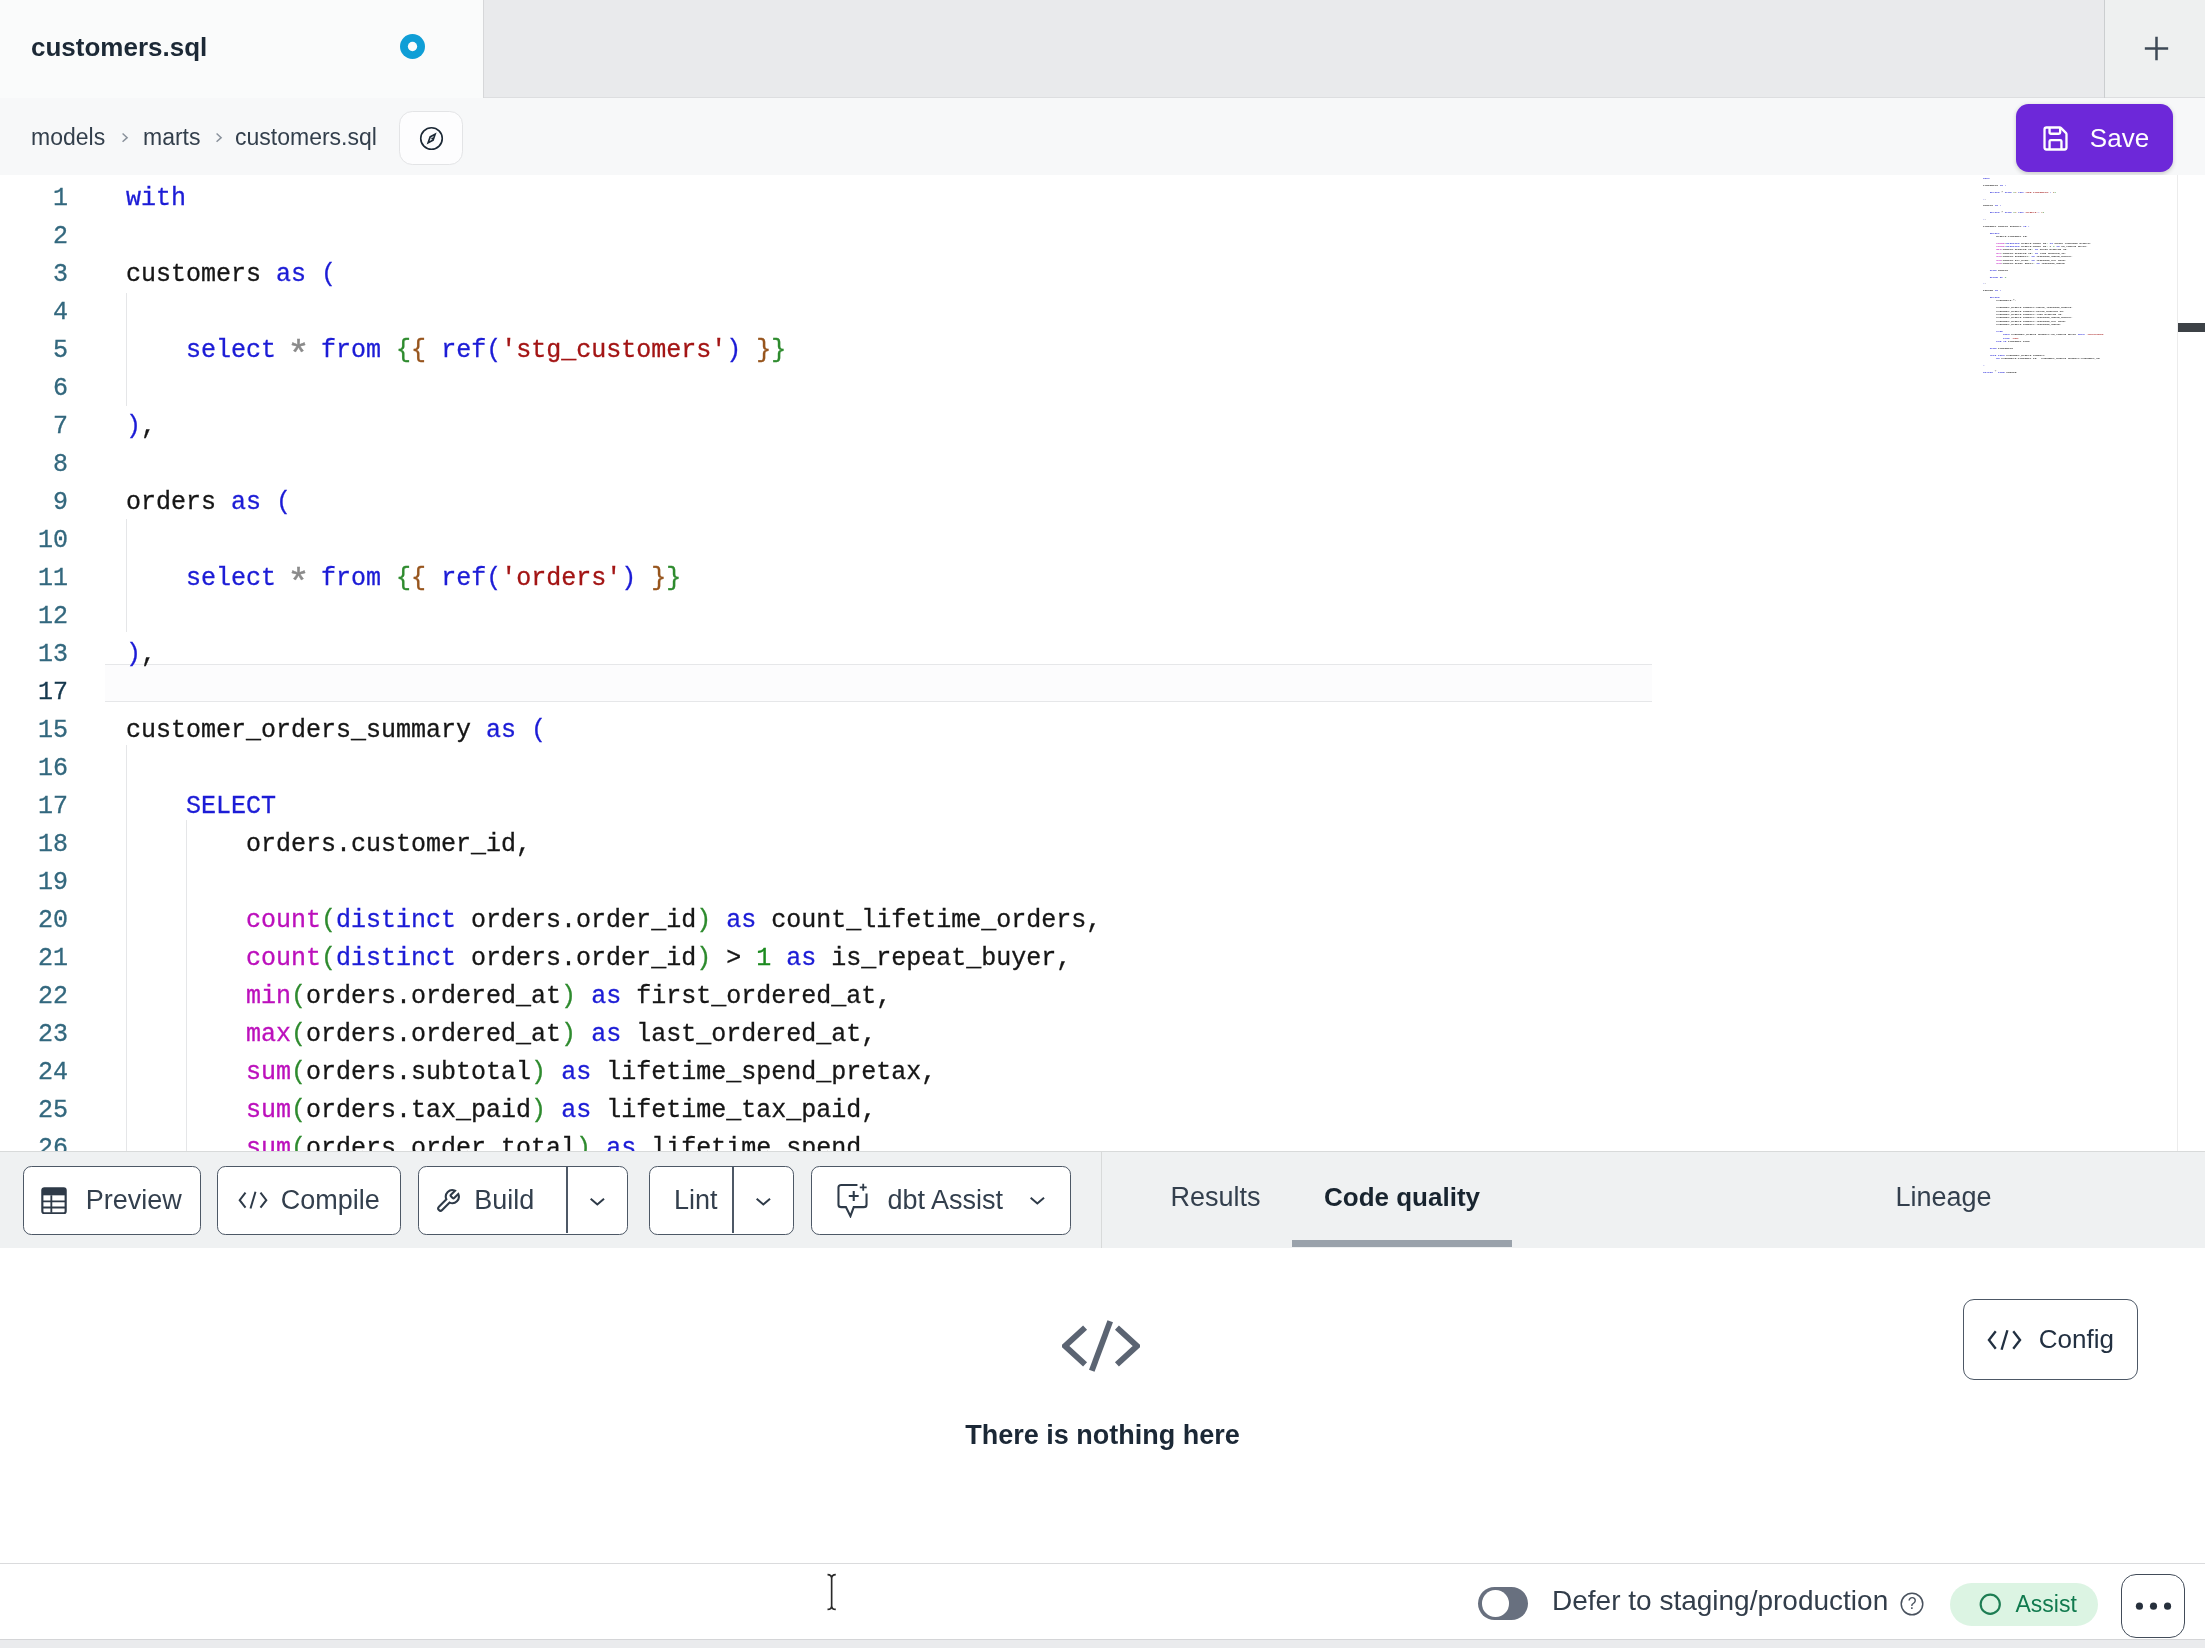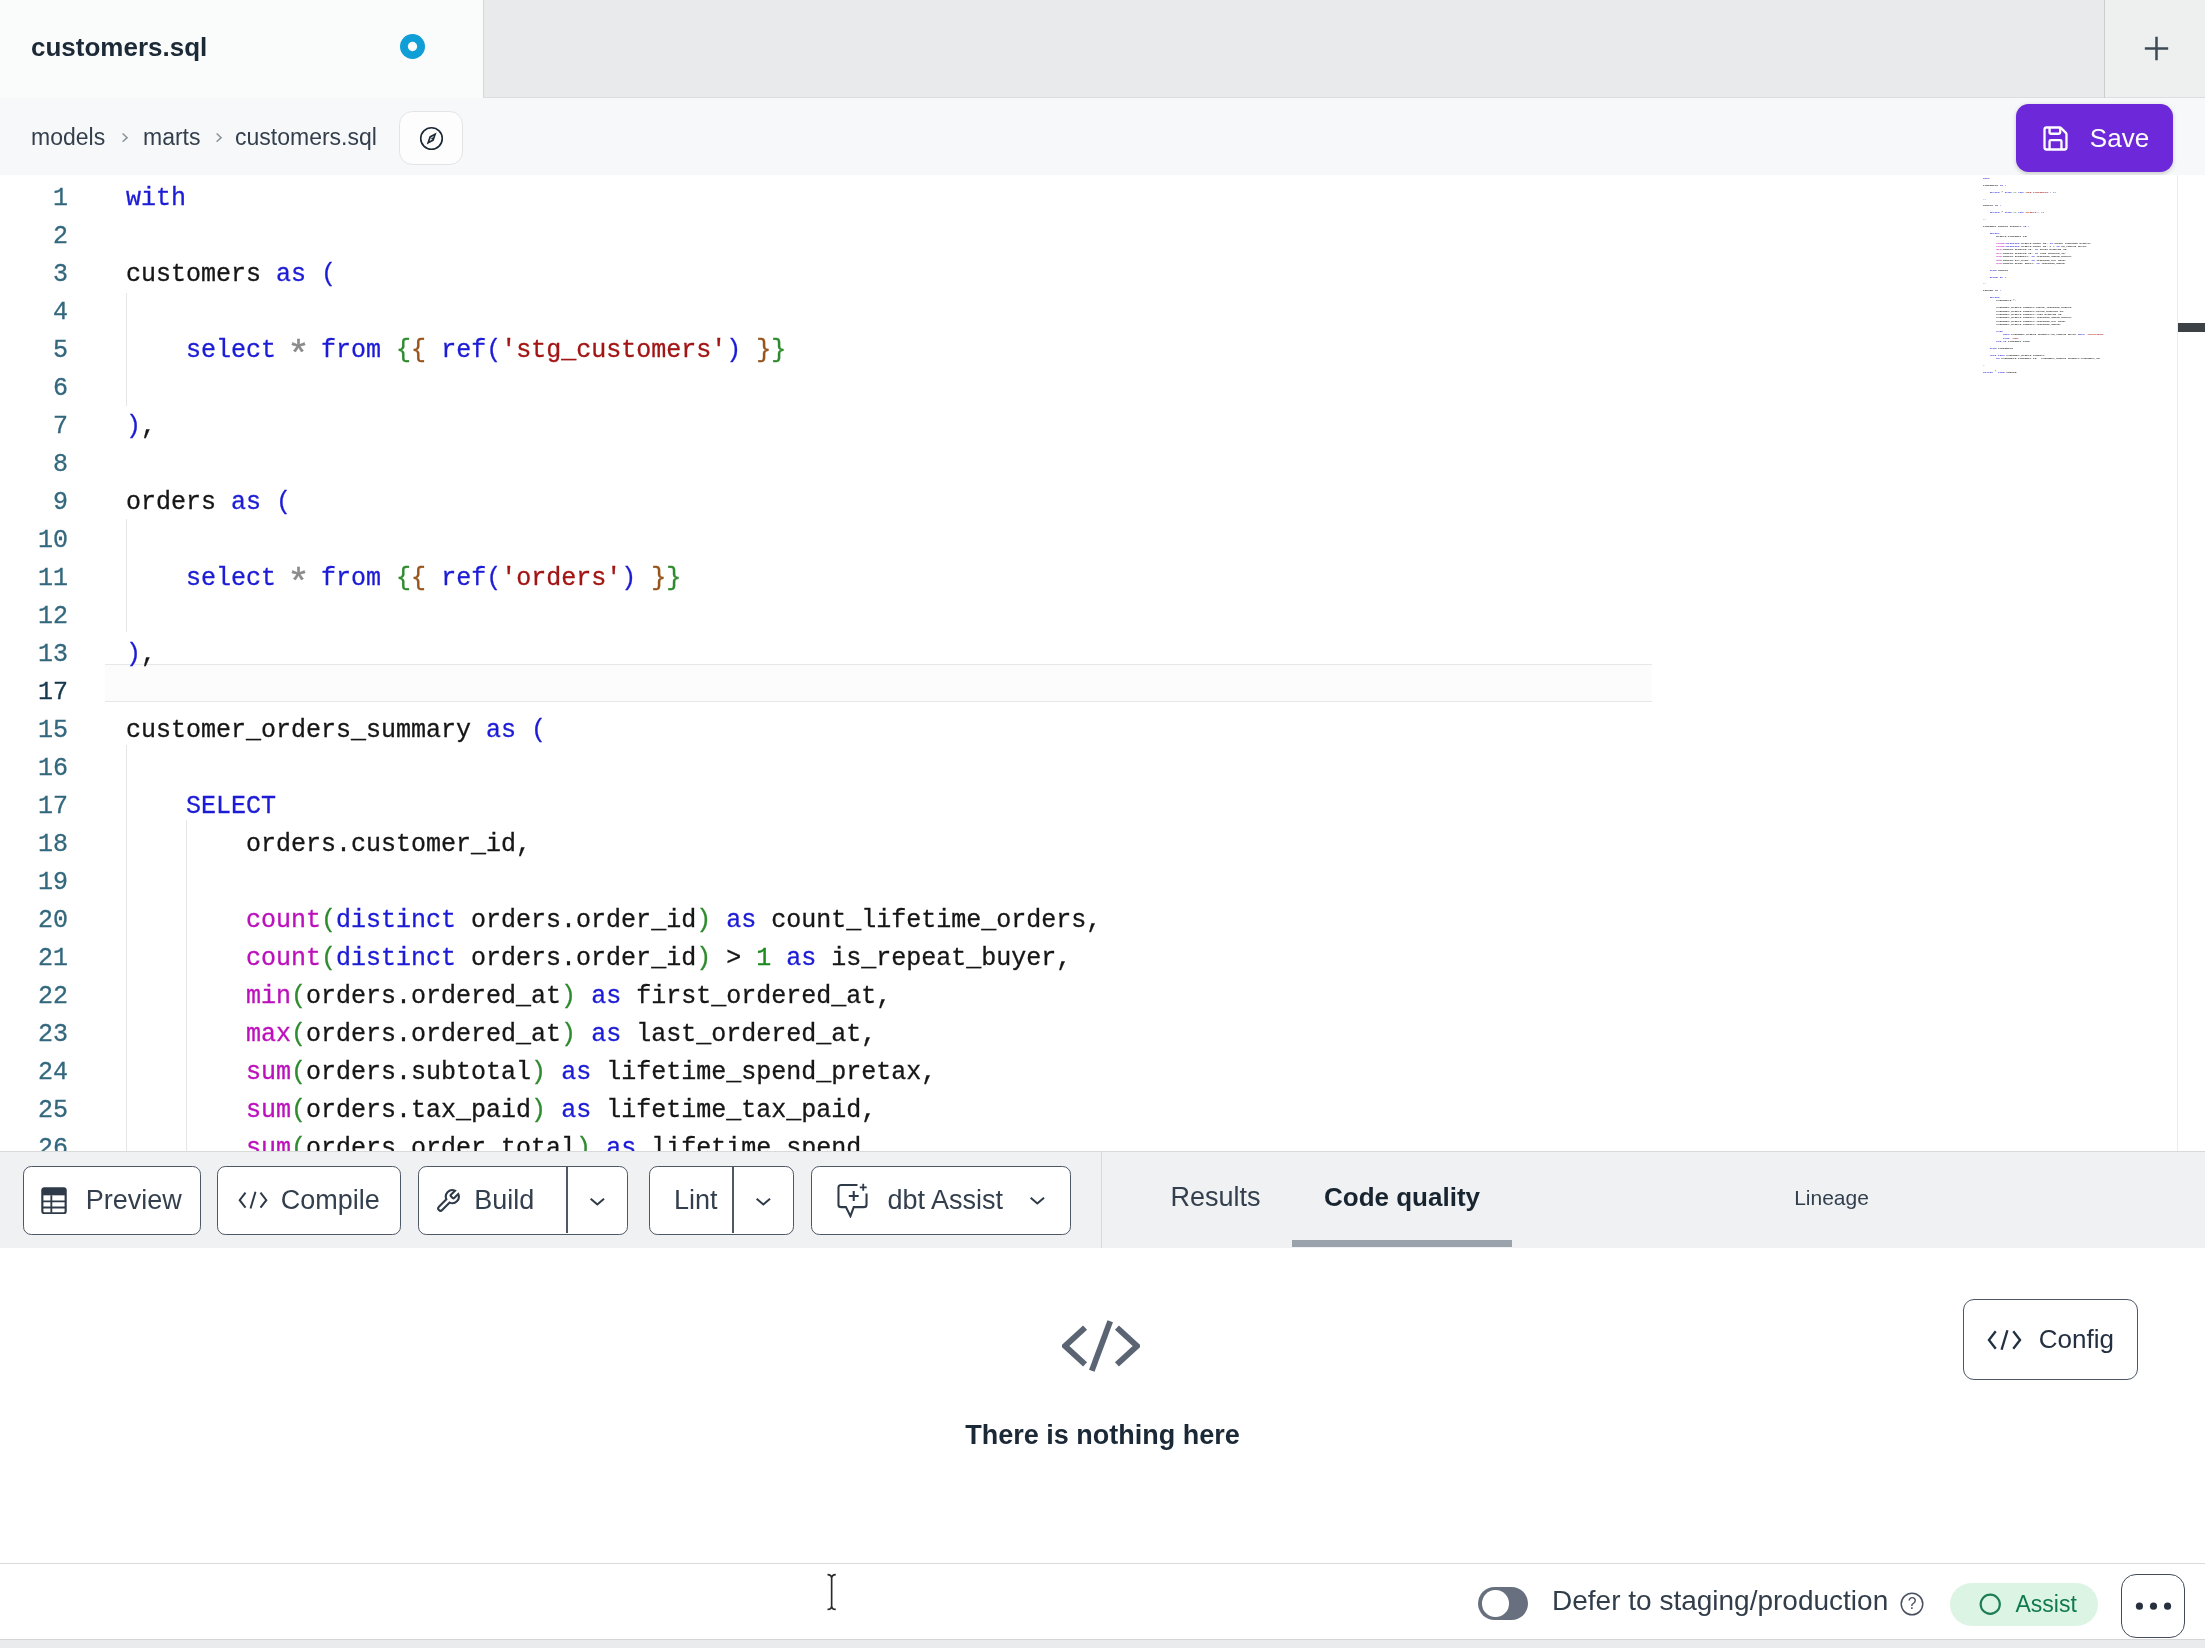--- a/index.html
+++ b/index.html
@@ -227,21 +227,21 @@
     <path d="M33 0.8V9.2M28.8 5H37.2" stroke-width="2.2"></path>
   </svg>
   <span>dbt Assist</span>
   <svg width="16.7" height="9.2" viewBox="0 0 20 11" fill="none" stroke="#2e3a48" stroke-width="2.4" style="margin-left:26px">
         <path d="M2 2L10 9L18 2"></path>
       </svg>
 </div>
 
 <div class="abs" style="left:1172px;top:1151px;width:87px;height:93px;display:flex;align-items:center;justify-content:center;font-size:27px;color:#333f4d">Results</div>
 <div class="abs" style="left:1325px;top:1151px;width:154px;height:93px;display:flex;align-items:center;justify-content:center;font-size:26px;font-weight:bold;color:#18242f;white-space:nowrap">Code quality</div>
-<div class="abs" style="left:1784px;top:1151px;width:95px;height:93px;display:flex;align-items:center;justify-content:center;font-size:21px;color:#333f4d">Lineage</div>
+<div class="abs" style="left:1896px;top:1151px;width:95px;height:93px;display:flex;align-items:center;justify-content:center;font-size:27px;color:#333f4d">Lineage</div>
 <div class="abs" style="left:1292px;top:1240px;width:220px;height:6.7px;background:#9aa2ab"></div>
 
 <svg class="abs" style="left:1062px;top:1320px" width="78" height="52" viewBox="0 0 93 62" fill="none" stroke="#5b6472" stroke-width="7">
   <path d="M27.5 9L3.5 31L27.5 53"></path>
       <path d="M65.5 9L89.5 31L65.5 53"></path>
       <path d="M57.5 1.5L35.5 60.5"></path>
 </svg>
 <div class="abs" style="left:0;top:1420px;width:2205px;text-align:center;font-size:27px;font-weight:bold;color:#1b2836">There is nothing here</div>
 <div class="btn" style="left:1963px;top:1299px;width:175px;height:81px;border-radius:11px;font-size:26px;color:#223041">
   <svg width="35" height="22" viewBox="0 0 36 22" fill="none" stroke="#223041" stroke-width="2.4" style="margin-right:16.7px">

